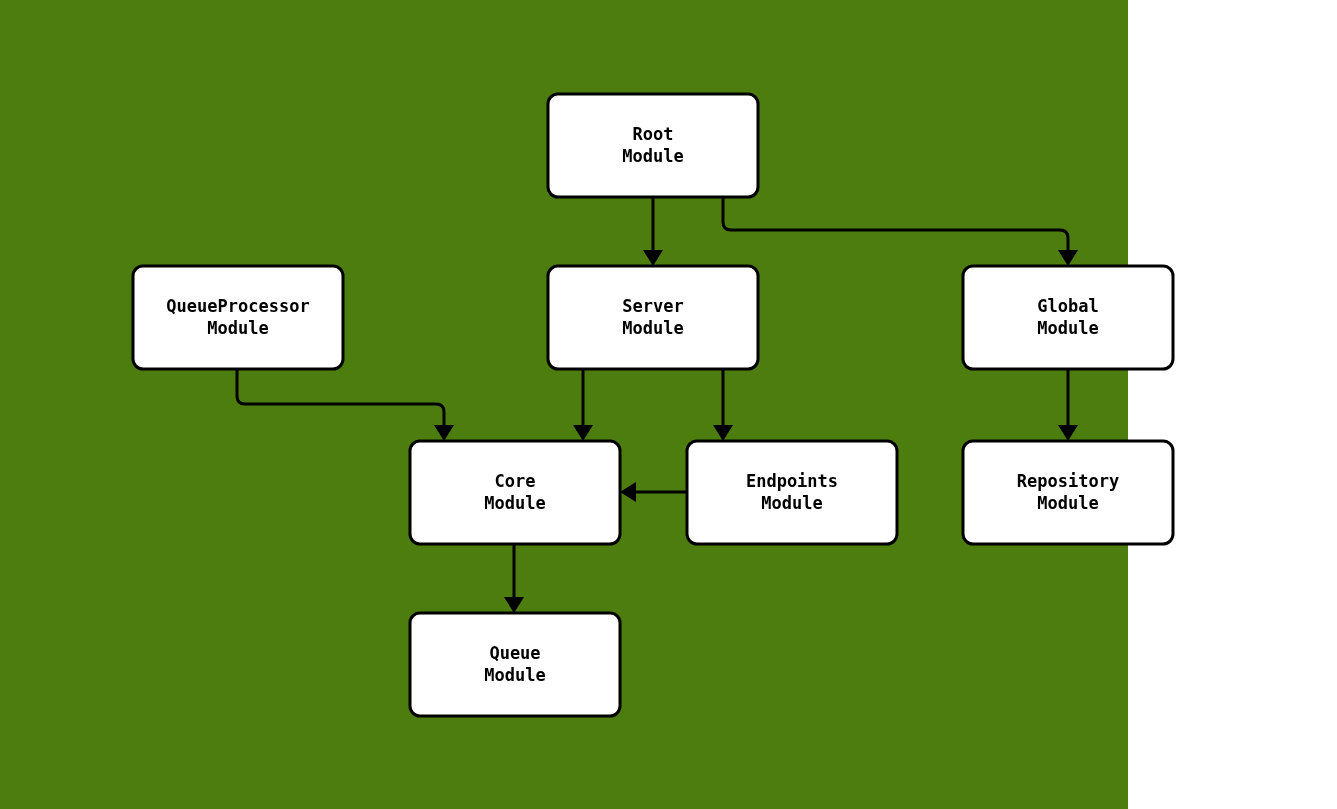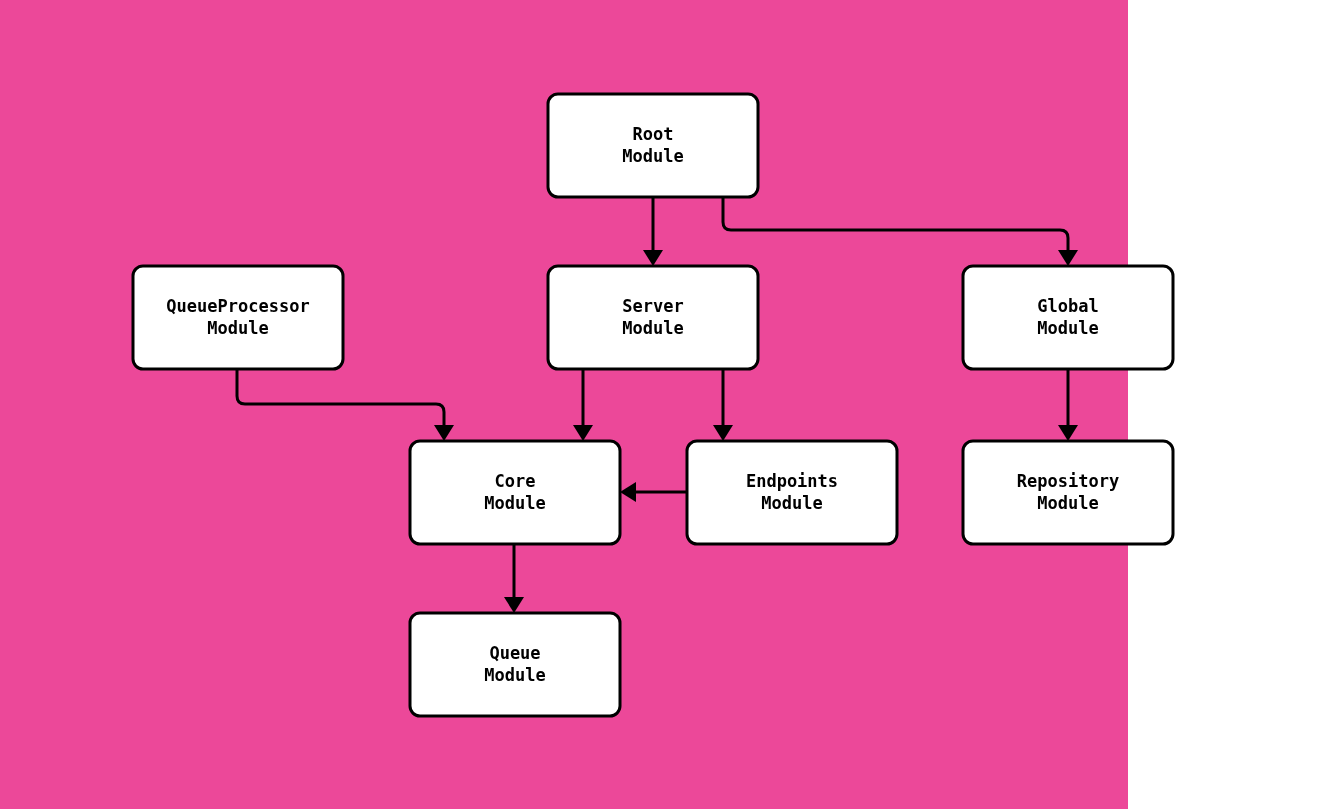--- a/index.html
+++ b/index.html
@@ -11,21 +11,21 @@
   body {
     width: 1337px;
     height: 809px;
     font-family: "DejaVu Sans Mono", "Liberation Mono", monospace;
     overflow: hidden;
   }
   #diagram-root {
     position: relative;
     width: 1128px;
     height: 809px;
-    background: #ec4899;
+    background: #4d7c0f;
   }
   svg.graph {
     display: block;
     width: 1337px;
     height: 809px;
   }
   .node-box {
     fill: #ffffff;
     stroke: #000000;
     stroke-width: 3;

